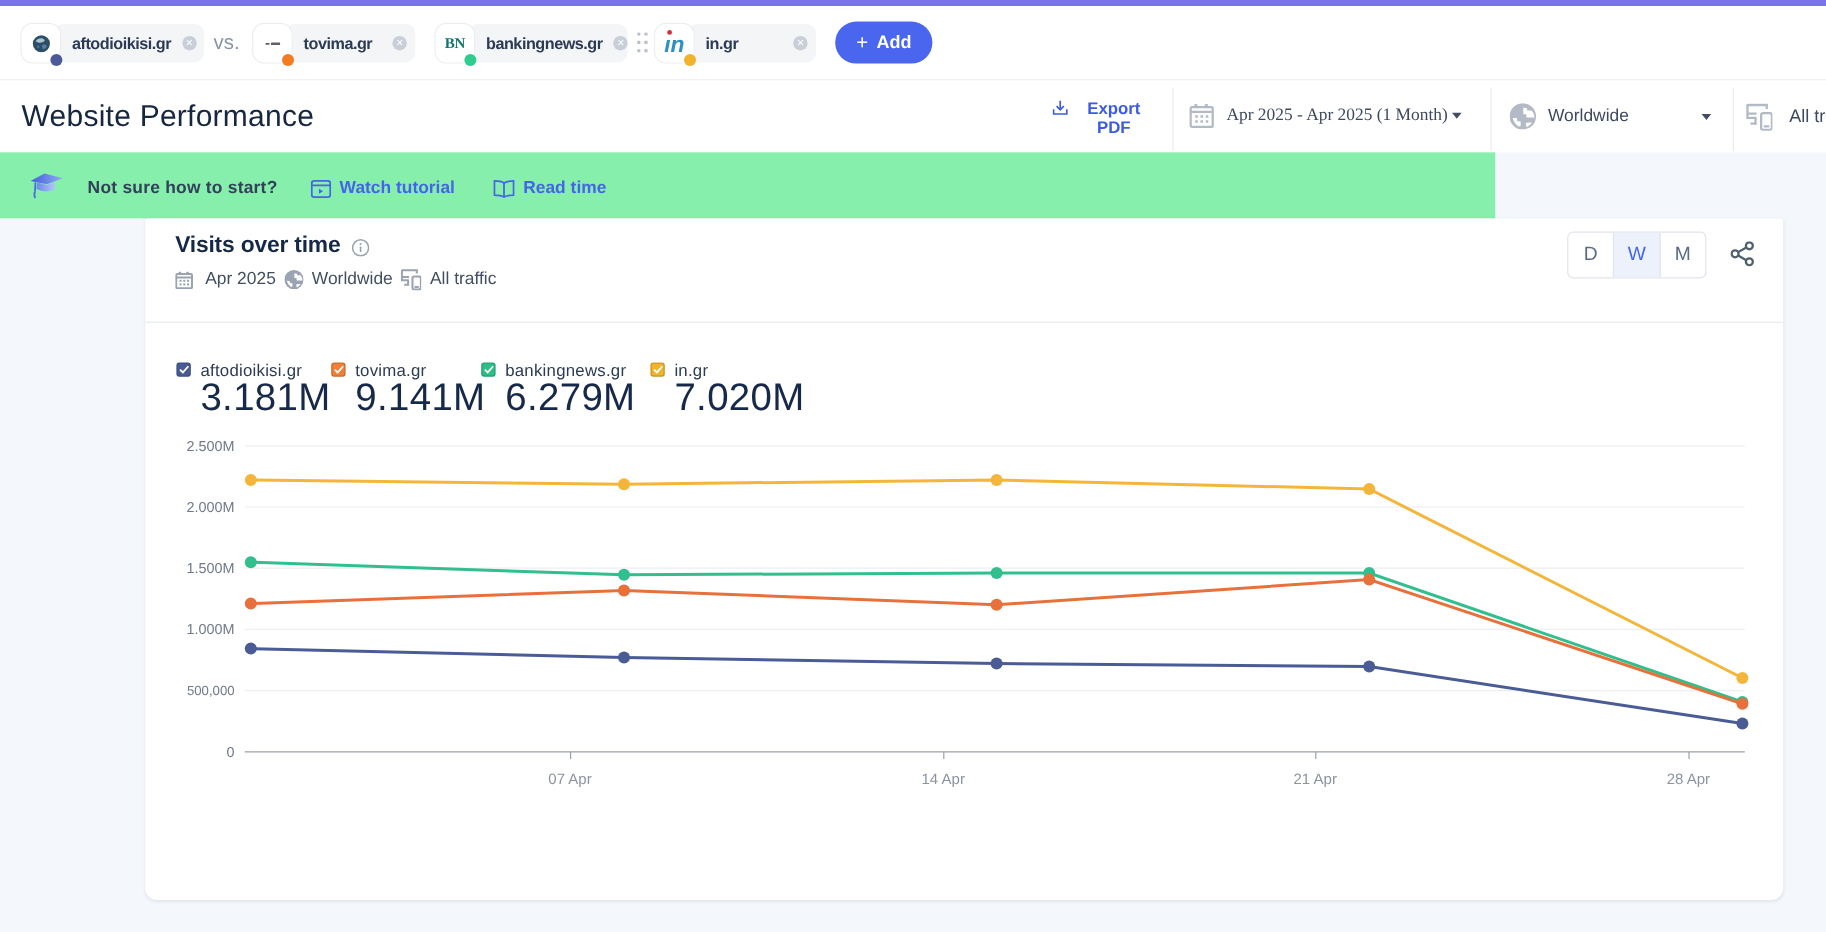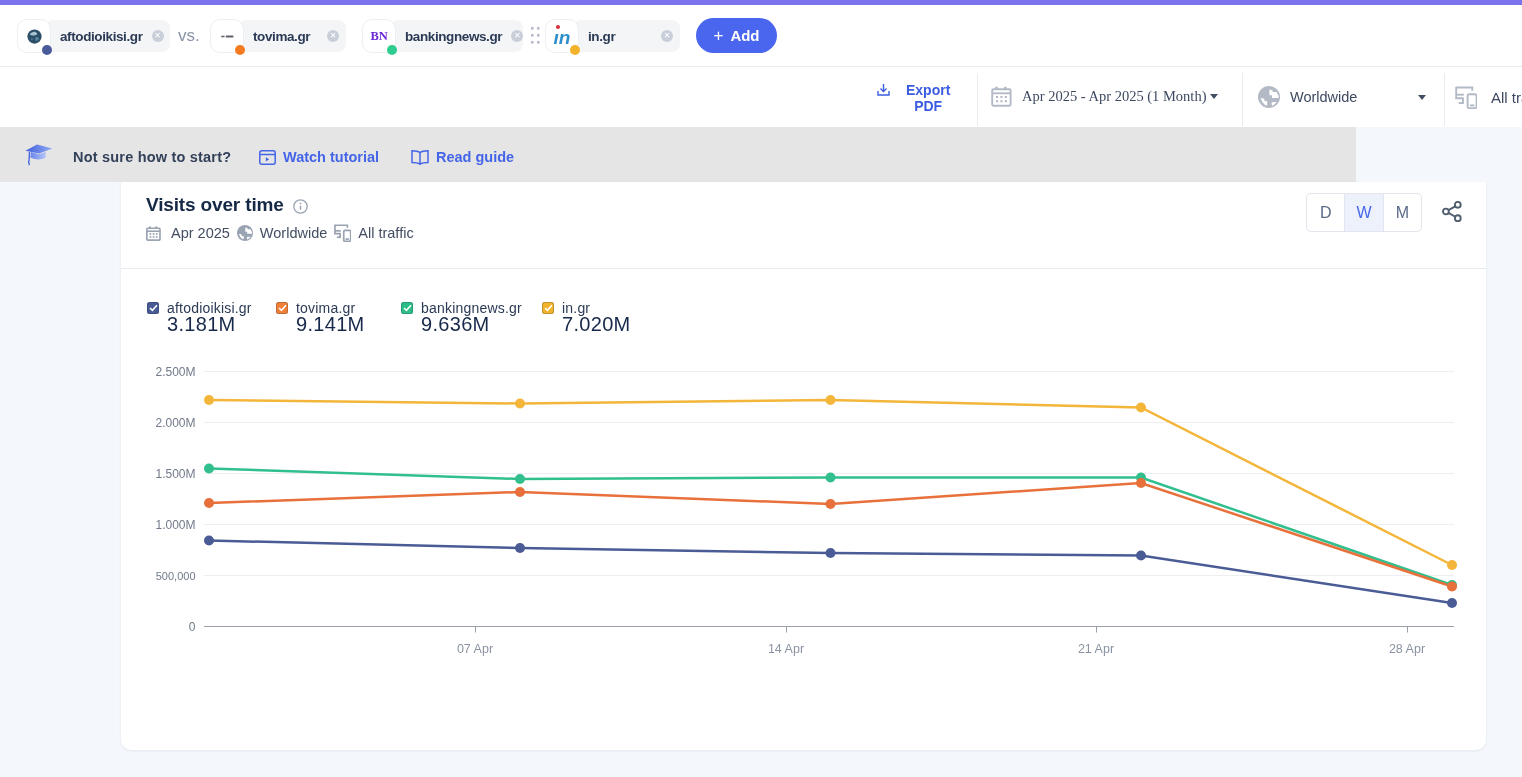--- a/index.html
+++ b/index.html
@@ -28,41 +28,41 @@
 #exporttxt { margin-left:16px; color:#3b5ce0; font-size:14px; font-weight:bold; line-height:15.5px; text-align:center; }
 #datepick { position:absolute; left:991px; top:19px; display:flex; align-items:center; }
 #datetxt { margin-left:10px; font-size:14.5px; color:#3d4961;font-family:Liberation Serif, serif; }
 .caret { width:0; height:0; border-left:4.5px solid transparent; border-right:4.5px solid transparent; border-top:5.5px solid #414d63; margin-left:10px; }
 #worldpick { position:absolute; left:1258px; top:19px; display:flex; align-items:center; }
 #worldtxt { margin-left:10px; font-size:14.5px; color:#3d4961; width:118px; }
 #alltraffic { position:absolute; left:1455px; top:19px; display:flex; align-items:center; }
 #alltxt { margin-left:14px; font-size:15px; color:#3d4961; white-space:nowrap; }
 
 
-#banner { position:absolute; left:0; top:127px; width:1356px; height:55px; background:#e5e5e5; }
+#banner { position:absolute; left:0; top:127px; width:1246px; height:55px; background:#86efac; }
 #bannertitle { position:absolute; left:73px; top:22px; font-size:14.5px; font-weight:bold; letter-spacing:0.2px; color:#33405a; }
 .blink { position:absolute; top:22px; display:flex; align-items:center; color:#4565e8; font-size:14.5px; font-weight:bold; }
 .blink span { margin-left:7px; }
 
 
 #card { position:absolute; left:121px; top:182px; width:1365px; height:568px; background:#fff; border-radius:2px 2px 10px 10px; box-shadow:0 1px 3px rgba(20,30,60,0.08); }
 #vot { position:absolute; left:25px; top:11.5px; font-size:19px; letter-spacing:-0.15px; font-weight:bold; color:#152947; }
 #subline { position:absolute; left:25px; top:42px; display:flex; align-items:center; color:#434e63; font-size:14.5px; }
 #subline .t { margin:0 0 0 7px;text-align:center; } #subline .t1 { margin-left:10px; }
 #subline .ico { margin-left:7px; }
 #dwm { position:absolute; left:1185px; top:11px; width:116px; height:39px; border:1px solid #e2e5eb; border-radius:5px; display:flex; background:#fff; }
 #dwm div { flex:1; display:flex; align-items:center; justify-content:center; font-size:16px; color:#5a6a88; border-right:1px solid #e2e5eb; }
 #dwm div:last-child { border-right:none; }
 #dwm .sel { background:#ecf1fb; color:#4566e8; }
 #sep1 { position:absolute; left:0; top:86px; width:1365px; height:1px; background:#e7eaee; }
 .legitem { position:absolute; top:118px; }
 .legname { display:flex; align-items:center; font-size:14px; letter-spacing:0.2px; color:#2b3a55; }
 .legname span { margin-left:8px; }
 .cbx { width:12px; height:12px; border-radius:2.5px; display:flex; align-items:center; justify-content:center; box-shadow:inset 0 0 0 1px rgba(20,30,60,0.22); }
-.legval { font-size:20px; color:#17294a; margin:-3px 0 0 20px; letter-spacing:0.3px; }
+.legval { font-size:32px; color:#17294a; margin:-3px 0 0 20px; letter-spacing:0.3px; }
 #footer { position:absolute; left:0; top:516px; width:1365px; height:52px; border-top:1px solid #e8ebf1; display:flex; align-items:center; justify-content:flex-end; padding-right:32px; }
 #seetraffic { display:flex; align-items:center; color:#3c60e6; font-size:14.5px; font-weight:bold; }
 #seetraffic span { margin-left:8px; }
 </style>
 </head>
 <body>
 <div id="purple"></div>
 
 <div id="tagsrow">
 
@@ -95,21 +95,21 @@
         </svg>
       </div>
     <div class="dot" style="background:#f47b20;"></div>
   </div>
 
   <div class="tag" style="left:362px; width:161px;">
     <div class="lbl" style="width:133px;">bankingnews.gr
       <div class="closebtn">✕</div>
     </div>
     <div class="fav">
-        <div style="font-size:12.5px; color:#6d28d9; font-weight:bold; letter-spacing:-0.3px; font-family:'Liberation Serif',serif;">BN</div>
+        <div style="font-size:12.5px; color:#0f766e; font-weight:bold; letter-spacing:-0.3px; font-family:'Liberation Serif',serif;">BN</div>
       </div>
     <div class="dot" style="background:#2ecc8e;"></div>
   </div>
 
   <svg id="draghandle" width="9" height="17" viewBox="0 0 9 17">
     <g fill="#b7bdc9">
       <rect x="0" y="0" width="2.6" height="2.6"></rect>
         <rect x="6" y="0" width="2.6" height="2.6"></rect>
       <rect x="0" y="7" width="2.6" height="2.6"></rect>
         <rect x="6" y="7" width="2.6" height="2.6"></rect>
@@ -124,20 +124,21 @@
     </div>
     <div class="fav">
       <div style="font-size:19px; color:#2d8fc9; font-weight:bold; font-style:italic; position:relative; top:1.5px; line-height:13px;">ın<span style="position:absolute; left:2.2px; top:-6.5px; width:4.2px; height:4.2px; border-radius:50%; background:#d62e3c;"></span></div>
     </div>
     <div class="dot" style="background:#f2b32a;"></div>
   </div>
   <div id="addbtn"><span style="font-size:17px; font-weight:normal; margin-right:7px;">+</span> Add</div>
 </div>
 
 <div id="headrow">
+  <div id="wptitle">Website Performance</div>
   <div class="vdiv" style="left:977px;"></div>
   <div class="vdiv" style="left:1242px;"></div>
   <div class="vdiv" style="left:1444px;"></div>
   <div id="exportblk">
     <svg width="13" height="13" viewBox="0 0 13 13" fill="none" stroke="#3b5ce0" stroke-width="1.4">
       <path d="M1 8 L1 12 L12 12 L12 8"></path>
       <path d="M6.5 1 L6.5 8"></path>
       <path d="M3.5 5.5 L6.5 8.5 L9.5 5.5" fill="none"></path>
     </svg>
     <div id="exporttxt">Export<br>PDF</div>
@@ -208,21 +209,21 @@
       <path d="M0.8 4.5 L16.2 4.5"></path>
       <path d="M6.8 7.2 L10.2 9.3 L6.8 11.4 Z" fill="#4565e8" stroke="none"></path>
     </svg>
     <span>Watch tutorial</span>
   </div>
   <div class="blink" style="left:411px;">
     <svg width="18" height="15" viewBox="0 0 18 15" fill="none" stroke="#4565e8" stroke-width="1.5">
       <path d="M9 2.5 Q6.5 0.8 1 0.8 L1 12.6 Q6.5 12.6 9 14.2 Q11.5 12.6 17 12.6 L17 0.8 Q11.5 0.8 9 2.5 Z"></path>
       <path d="M9 2.5 L9 14"></path>
     </svg>
-    <span>Read guide</span>
+    <span>Read time</span>
   </div>
 </div>
 
 <div id="card">
   <div id="vot">Visits over time</div>
   <svg style="position:absolute; left:172px; top:17px;" width="15" height="15" viewBox="0 0 15 15">
     <circle cx="7.5" cy="7.5" r="6.7" fill="none" stroke="#9aa3b2" stroke-width="1.3"></circle>
     <circle cx="7.5" cy="4.4" r="0.9" fill="#9aa3b2"></circle>
     <rect x="6.8" y="6.4" width="1.4" height="4.6" rx="0.7" fill="#9aa3b2"></rect>
   </svg>
@@ -298,21 +299,21 @@
   </div>
   <div class="legitem" style="left:280px;">
     <div class="legname">
         <div class="cbx" style="background:#2dbd87;">
           <svg width="9" height="8" viewBox="0 0 9 8">
             <path d="M1 4 L3.4 6.3 L8 1.2" fill="none" stroke="#fff" stroke-width="1.5"></path>
           </svg>
         </div>
         <span>bankingnews.gr</span>
       </div>
-    <div class="legval">9.636M</div>
+    <div class="legval">6.279M</div>
   </div>
   <div class="legitem" style="left:421px;">
     <div class="legname">
         <div class="cbx" style="background:#f2b32c;">
           <svg width="9" height="8" viewBox="0 0 9 8">
             <path d="M1 4 L3.4 6.3 L8 1.2" fill="none" stroke="#fff" stroke-width="1.5"></path>
           </svg>
         </div>
         <span>in.gr</span>
       </div>

